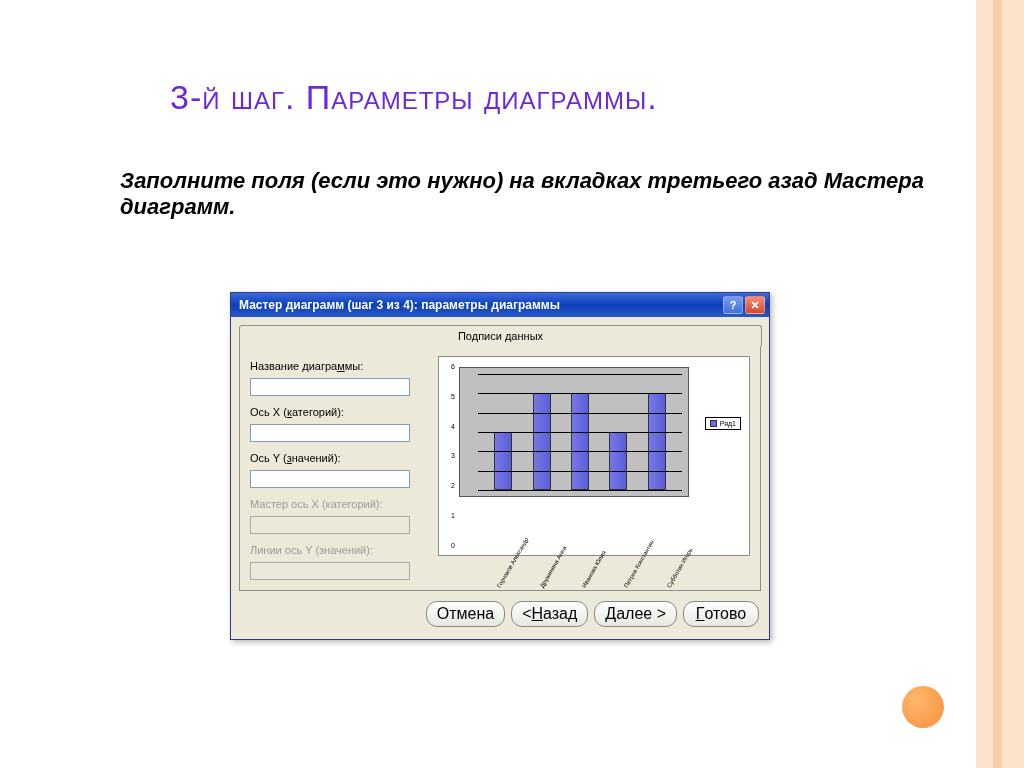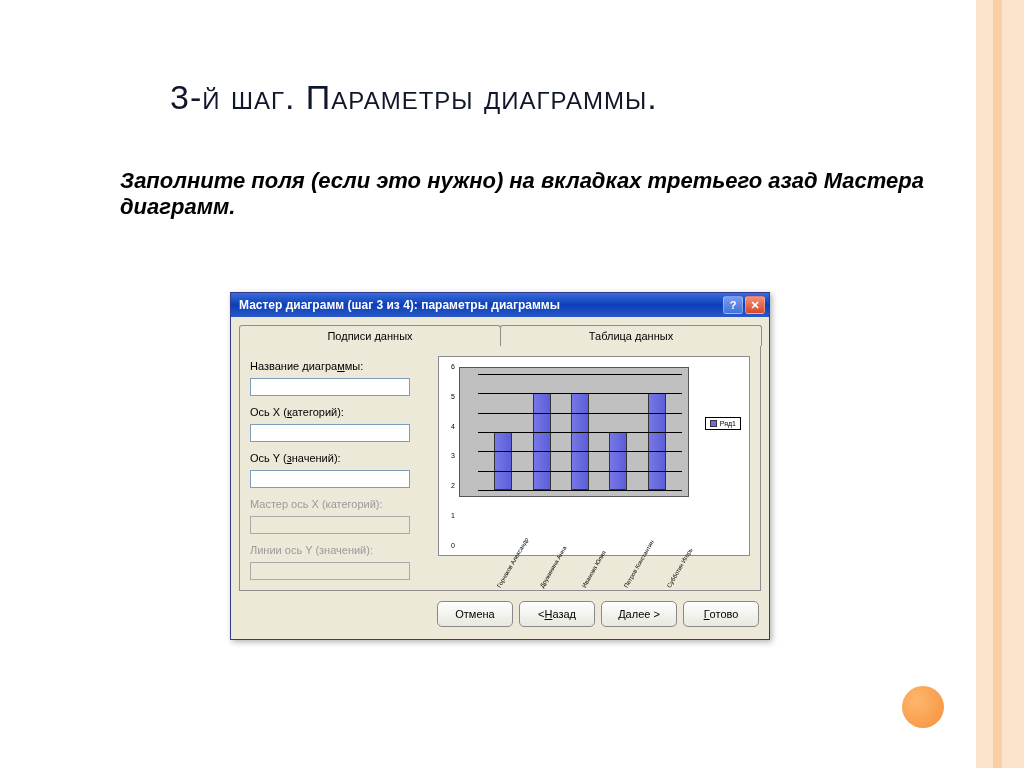--- a/index.html
+++ b/index.html
@@ -18,21 +18,21 @@
     width: 48px;
     height: 100%;
     background: linear-gradient(to right, #fce4cc 0%, #fce4cc 35%, #f8cfa7 35%, #f8cfa7 55%, #fce4cc 55%, #fce4cc 100%);
   }
   .slide-title {
     position: absolute;
     top: 78px;
     left: 170px;
     right: 90px;
     font-size: 34px;
-    color: #0f172a;
+    color: #6d28d9;
     font-variant: small-caps;
     letter-spacing: 1px;
   }
   .slide-subtitle {
     position: absolute;
     top: 168px;
     left: 120px;
     right: 100px;
     font-size: 22px;
     font-weight: bold;
@@ -239,22 +239,22 @@
     display: flex;
     justify-content: flex-end;
     gap: 6px;
     padding: 10px 10px 12px;
   }
   .dlg-button {
     min-width: 76px;
     height: 22px;
     background: linear-gradient(#fefefe, #e8e8e0);
     border: 1px solid #888;
-    border-radius: 5px;
-    font-size: 11px;
+    border-radius: 11px;
+    font-size: 16px;
     padding: 12px 10px;
     display: flex;
     align-items: center;
     justify-content: center;
     cursor: pointer;
   }
   .dlg-button .ul { text-decoration: underline; }
 </style>
 </head>
 <body>
@@ -268,21 +268,20 @@
 <div class="dialog">
   <div class="titlebar">
     <span class="title-text">Мастер диаграмм (шаг 3 из 4): параметры диаграммы</span>
     <div class="titlebar-btn help">?</div>
     <div class="titlebar-btn close">✕</div>
   </div>
 
   <div class="tab-area">
     <div class="tab-row top">
       <div class="tab">Подписи данных</div>
-      <div class="tab">Таблица данных</div>
     </div>
 
     <div class="tab-content">
       <div class="form-col">
         <div class="form-label">Название диагра<span class="ul">м</span>мы:</div>
         <input class="form-input" style="">
 
         <div class="form-label">Ось X (<span class="ul">к</span>атегорий):</div>
         <input class="form-input" style="">
 

